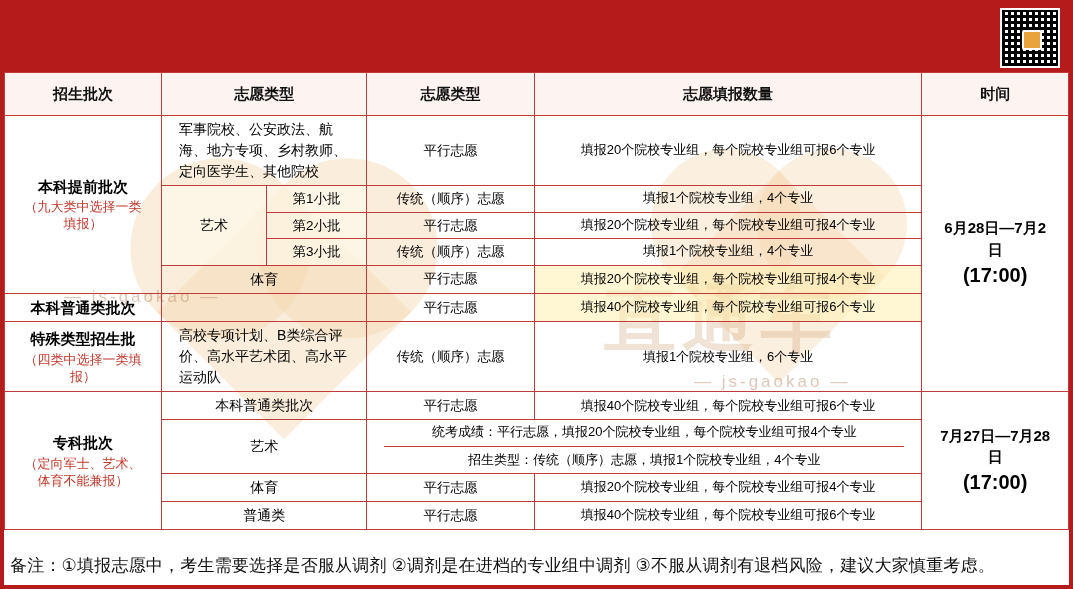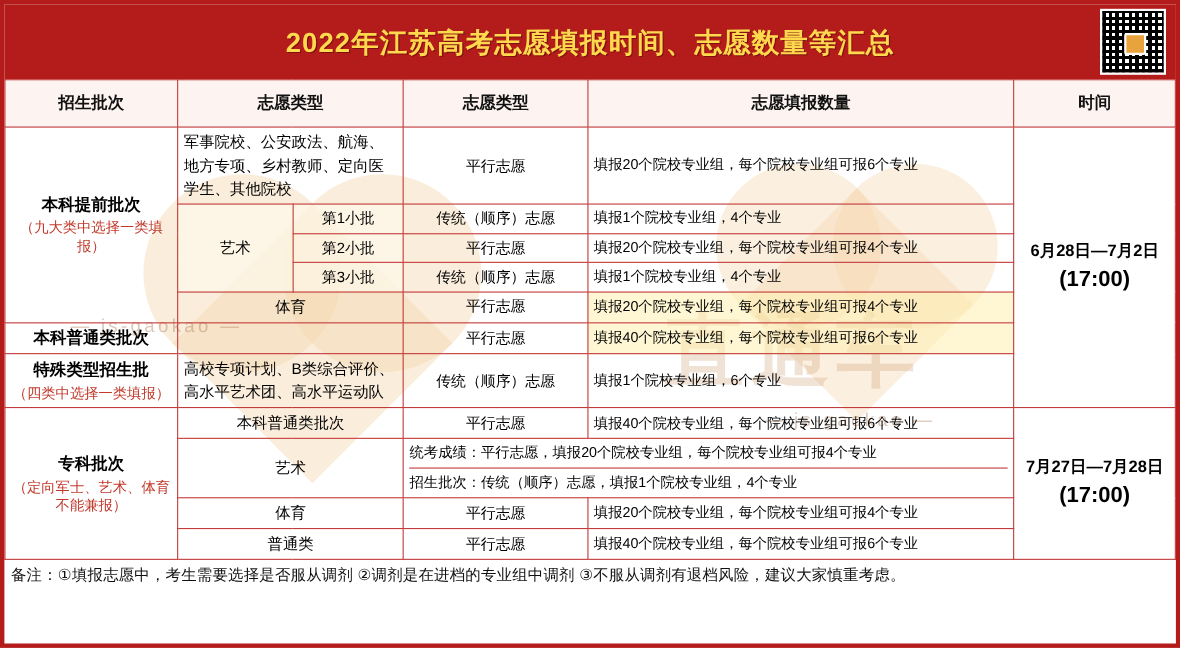--- a/index.html
+++ b/index.html
@@ -102,21 +102,21 @@
   
   table{
     position:relative;z-index:2;
     width:100%;
     border-collapse:collapse;
     table-layout:fixed;
     font-size:13.5px;
   }
   th,td{
     border:1px solid #c23b3b;
-    padding:3px 5px;
+    padding:3px 17px;
     text-align:center;
     vertical-align:middle;
     line-height:1.45;
   }
   thead th{
     background:#fdf4f2;
     font-size:15px;
     font-weight:bold;
     height:36px;
     color:#111;
@@ -146,38 +146,38 @@
   }
   .time .sub{display:block;font-size:20px;font-weight:bold;}
   .type-cell{
     font-size:14px;
     line-height:1.5;
   }
   .hl{background:rgba(255,241,176,0.55);}
   .cream{background:rgba(253,247,232,0.75);}
   .amount{
     font-size:13px;
-    text-align:left;
+    text-align:center;
   }
   
   .footer{
     position:relative;z-index:2;
-    font-size:14px;
+    font-size:17px;
     padding:5px 6px 0 6px;
     color:#111;
     letter-spacing:0.2px;
+    margin-top:19px;
   }
 </style>
 </head>
 <body>
 
 <div id="page">
 
   <div class="header">
-    <div class="header-title">2022年江苏高考志愿填报时间、志愿数量等汇总</div>
     <div class="qr"></div>
   </div>
 
   <div class="watermark">
     <div class="wm-heart"></div>
     <div class="wm-heart2"></div>
     <div class="wm-text2">直通车</div>
     <div class="wm-sub">— js-gaokao —</div>
     <div class="wm-sub2">— js-gaokao —</div>
   </div>
@@ -271,21 +271,21 @@
         <td class="time" rowspan="4">
           <span>7月27日—7月28日</span>
           <span class="sub">(17:00)</span>
         </td>
       </tr>
 
       <tr>
         <td class="type-cell" colspan="2">艺术</td>
         <td class="amount cell-left" colspan="2">
           <div>统考成绩：平行志愿，填报20个院校专业组，每个院校专业组可报4个专业</div>
-          <div style="border-top:1px solid #c23b3b;margin-top:4px;padding-top:4px;">招生批次：传统（顺序）志愿，填报1个院校专业组，4个专业</div>
+          <div style="border-top:1px solid #c23b3b;margin-top:4px;padding-top:4px;">招生类型：传统（顺序）志愿，填报1个院校专业组，4个专业</div>
         </td>
       </tr>
 
       <tr>
         <td class="type-cell" colspan="2">体育</td>
         <td>平行志愿</td>
         <td class="amount">填报20个院校专业组，每个院校专业组可报4个专业</td>
       </tr>
 
       <tr>

